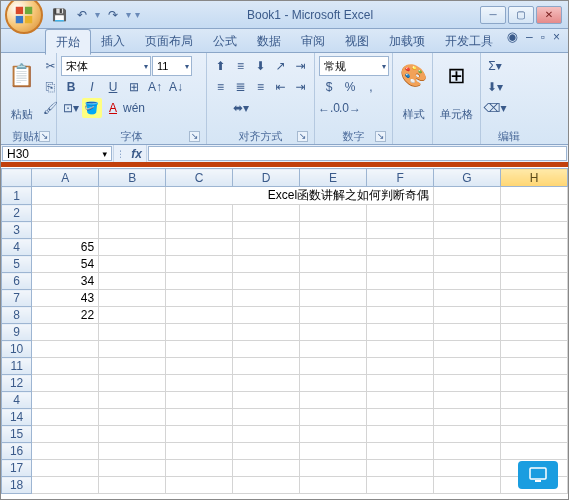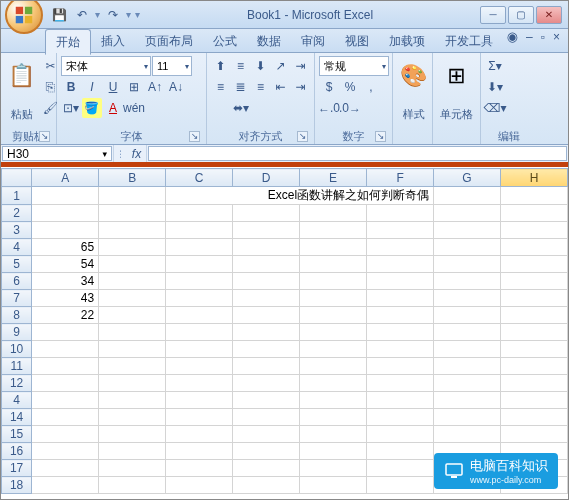--- a/index.html
+++ b/index.html
@@ -37,21 +37,21 @@
   .mini { width: 20px; height: 20px; display: flex; align-items: center; justify-content: center; border: 1px solid transparent; border-radius: 2px; font-size: 12px; color: #3a5a8a; }
   .row { display: flex; gap: 1px; align-items: center; }
   .col { display: flex; flex-direction: column; gap: 1px; }
   .combo { height: 20px; border: 1px solid #9db5d2; background: #fff; display: flex; align-items: center; padding: 0 2px 0 4px; font-size: 11px; }
   .combo .arrow { margin-left: auto; font-size: 8px; color: #3a5a8a; }
   
   
   .formula-bar { height: 22px; border-bottom: 5px solid #c2410c; display: flex; align-items: stretch; background: #e8f0fa; }
   .namebox { width: 110px; border: 1px solid #9db5d2; background: #fff; display: flex; align-items: center; padding: 0 4px; margin: 1px; font-size: 12px; }
   .namebox .arrow { margin-left: auto; font-size: 9px; }
-  .fx-btn { width: 20px; display: flex; align-items: center; justify-content: center; font-style: italic; color: #3a5a8a; border-right: 1px solid #c5d5e8; }
+  .fx-btn { width: 20px; display: flex; align-items: center; justify-content: center; font-style: italic; color: #3a5a8a; border-right: 1px solid #c5d5e8; font-weight: bold; }
   .formula-input { flex: 1; background: #fff; border: 1px solid #9db5d2; margin: 1px; }
   .fbar-divider { width: 14px; border-left: 1px solid #c5d5e8; display:flex; align-items:center; justify-content:center; font-size:9px; color:#6a8ab8; }
   
   
   .grid-area { position: absolute; top: 167px; left: 0; right: 0; bottom: 0; overflow: hidden; background:#fff; }
   .grid { border-collapse: collapse; width: 100%; }
   .grid th, .grid td { border: 1px solid #d4d4d4; font-size: 12px; font-weight: normal; }
   .colhdr, .rowhdr, .corner { background: linear-gradient(#f2f6fb, #dce8f5); text-align: center; color: #3a5a8a; border-color: #9db5d2 !important; }
   .colhdr { height: 18px; width: 62px; }
   .colhdr.sel { background: linear-gradient(#ffe9a8, #ffd673); color: #5a4a1a; }
@@ -478,17 +478,13 @@
         </tr>
       </tbody>
     </table>
 </div>
 
 <div class="watermark">
   <svg width="20" height="20" viewBox="0 0 20 20">
       <rect x="2" y="3" width="16" height="11" rx="1" fill="none" stroke="#fff" stroke-width="1.5"></rect>
       <rect x="7" y="15" width="6" height="2" fill="#fff"></rect>
     </svg>
-  <div>
-    <div>电脑百科知识</div>
-    <div class="sub">www.pc-daily.com</div>
-  </div>
 </div>
 
 </body></html>

